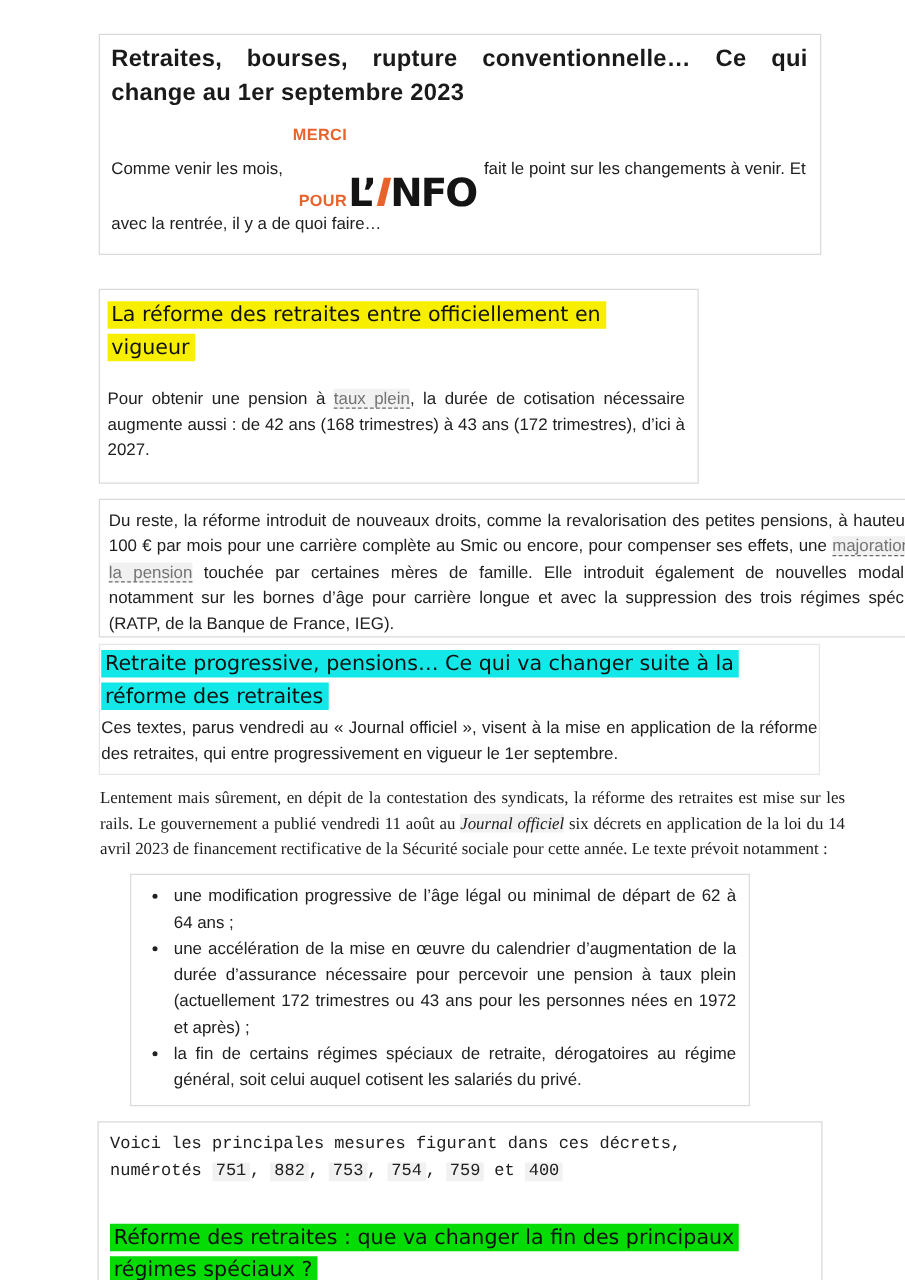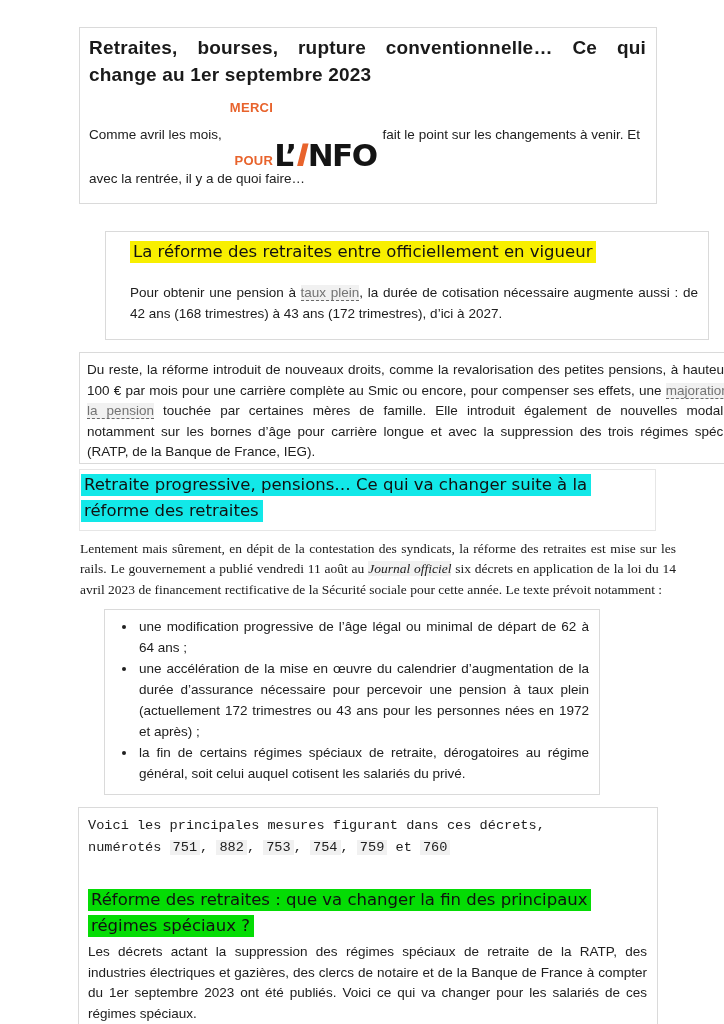--- a/index.html
+++ b/index.html
@@ -14,21 +14,21 @@
   .intro{margin:14px 0 0 0;font-size:13.5px;line-height:20px;}
   .logo{display:inline-flex;align-items:flex-end;vertical-align:middle;margin:0 6px 0 8px;}
   .logo-stack{display:inline-flex;flex-direction:column;align-items:flex-end;color:var(--orange);font-weight:bold;font-size:13px;line-height:12px;letter-spacing:.3px;margin-right:1px;padding-bottom:2px;gap:41px;}
   .logo-main{font-family:"DejaVu Sans",sans-serif;font-weight:bold;font-size:31px;line-height:28px;color:#141414;letter-spacing:-1.5px;}
   .logo-i{color:var(--orange);display:inline-block;transform:skewX(-14deg);font-style:normal;margin:0 1px;}
 
   
   .para{font-size:13.5px;line-height:20.5px;text-align:justify;margin:0;}
 
   
-  .yellow-box{margin:27px 0 0 105px;width:604px;padding:7px 10px 15px 24px;}
+  .yellow-box{margin:27px 0 0 79px;width:480px;padding:7px 10px 15px 6px;}
   .hl-heading{font-family:"DejaVu Sans",sans-serif;font-size:16.5px;line-height:26px;font-weight:500;color:#111;}
   .hl{padding:1px 4px 2px 3px;-webkit-box-decoration-break:clone;box-decoration-break:clone;}
   .hl-yellow{background:var(--yellow);}
   .hl-cyan{background:var(--cyan);}
   .hl-green{background:var(--green);}
   .yellow-box .para{margin-top:18px;}
   .yellow-box .para + .para{margin-top:15px;}
 
   .dureste-box{margin:12px 0 0 79px;width:679px;padding:7px 9px 0 7px;}
 
@@ -51,52 +51,53 @@
   .lk-it{background:var(--link-bg);font-style:italic;color:#202020;cursor:pointer;}
   .lk-num{background:var(--link-bg);padding:0 3px;color:#202020;cursor:pointer;}
 </style>
 </head>
 <body>
 
 <div class="page">
 
   <section class="box title-box">
     <h1>Retraites, bourses, rupture conventionnelle…  Ce qui change au 1er septembre 2023</h1>
-    <p class="intro"><span>Comme avril les mois,</span><span class="logo">
+    <p class="intro"><span>Comme venir les mois,</span><span class="logo">
           <span class="logo-stack">
             <span>MERCI</span>
             <span>POUR</span>
           </span>
           <span class="logo-main"><span>L’</span><span class="logo-i">I</span><span>NFO</span></span>
         </span><span>fait le point sur les changements à venir. Et avec la rentrée, il y a de quoi faire…</span></p>
   </section>
 
   <section class="box yellow-box">
     <div class="hl-heading"><span class="hl hl-yellow">La réforme des retraites entre officiellement en vigueur</span></div>
     <p class="para"><span>Pour obtenir une pension à </span><a class="lk">taux plein</a><span>, la durée de cotisation nécessaire augmente aussi : de 42 ans (168 trimestres) à 43 ans (172 trimestres), d’ici à 2027.</span></p>
   </section>
 
   <section class="box dureste-box">
     <p class="para"><span>Du reste, la réforme introduit de nouveaux droits, comme la revalorisation des petites pensions, à hauteur de 100 € par mois pour une carrière complète au Smic ou encore, pour compenser ses effets, une </span><a class="lk">majoration de la pension</a><span> touchée par certaines mères de famille. Elle introduit également de nouvelles modalités, notamment sur les bornes d’âge pour carrière longue et avec la suppression des trois régimes spéciaux (RATP, de la Banque de France, IEG).</span></p>
   </section>
 
   <section class="box cyan-box">
     <div class="hl-heading"><span class="hl hl-cyan">Retraite progressive, pensions… Ce qui va changer suite à la réforme des retraites</span></div>
+    <p class="para">Ces textes, parus vendredi au « Journal officiel », visent à la mise en application de la réforme des retraites, qui entre progressivement en vigueur le 1er septembre.</p>
   </section>
 
   <p class="para lentement"><span>Lentement mais sûrement, en dépit de la contestation des syndicats, la réforme des retraites est mise sur les rails. Le gouvernement a publié vendredi 11 août au </span><a class="lk-it">Journal officiel</a><span> six décrets en application de la loi du 14 avril 2023 de financement rectificative de la Sécurité sociale pour cette année. Le texte prévoit notamment :</span></p>
 
   <section class="box bullets-box">
     <ul>
       <li>une modification progressive de l’âge légal ou minimal de départ de 62 à 64 ans ;</li>
       <li>une accélération de la mise en œuvre du calendrier d’augmentation de la durée d’assurance nécessaire pour percevoir une pension à taux plein (actuellement 172 trimestres ou 43 ans pour les personnes nées en 1972 et après) ;</li>
       <li>la fin de certains régimes spéciaux de retraite, dérogatoires au régime général, soit celui auquel cotisent les salariés du privé.</li>
     </ul>
   </section>
 
   <section class="box bottom-box">
-    <p class="nums-block"><span>Voici les principales mesures figurant dans ces décrets,</span><br><span>numérotés </span><a class="lk-num">751</a><span>, </span><a class="lk-num">882</a><span>, </span><a class="lk-num">753</a><span>, </span><a class="lk-num">754</a><span>, </span><a class="lk-num">759</a><span> et </span><a class="lk-num">760</a></p>
+    <p class="nums-block"><span>Voici les principales mesures figurant dans ces décrets,</span><br><span>numérotés </span><a class="lk-num">751</a><span>, </span><a class="lk-num">882</a><span>, </span><a class="lk-num">753</a><span>, </span><a class="lk-num">754</a><span>, </span><a class="lk-num">759</a><span> et </span><a class="lk-num">400</a></p>
     <div class="spacer"></div>
     <div class="hl-heading"><span class="hl hl-green">Réforme des retraites : que va changer la fin des principaux régimes spéciaux ?</span></div>
     <p class="para">Les décrets actant la suppression des régimes spéciaux de retraite de la RATP, des industries électriques et gazières, des clercs de notaire et de la Banque de France à compter du 1er septembre 2023 ont été publiés. Voici ce qui va changer pour les salariés de ces régimes spéciaux.</p>
   </section>
 
 </div>
 
 </body></html>

